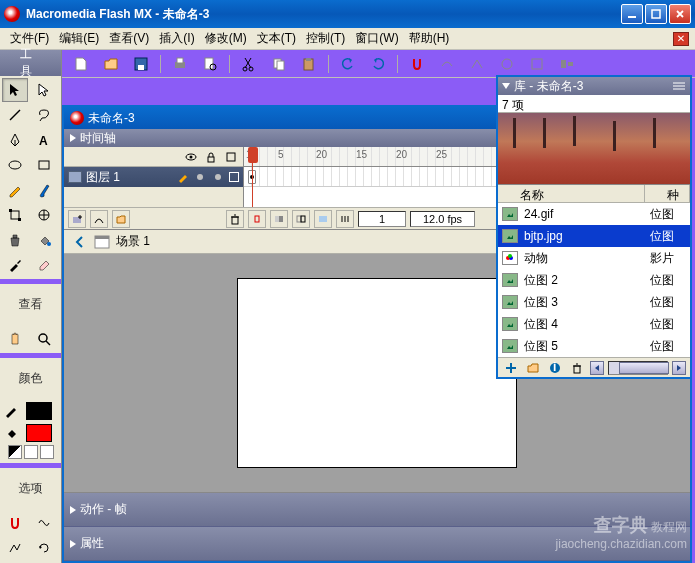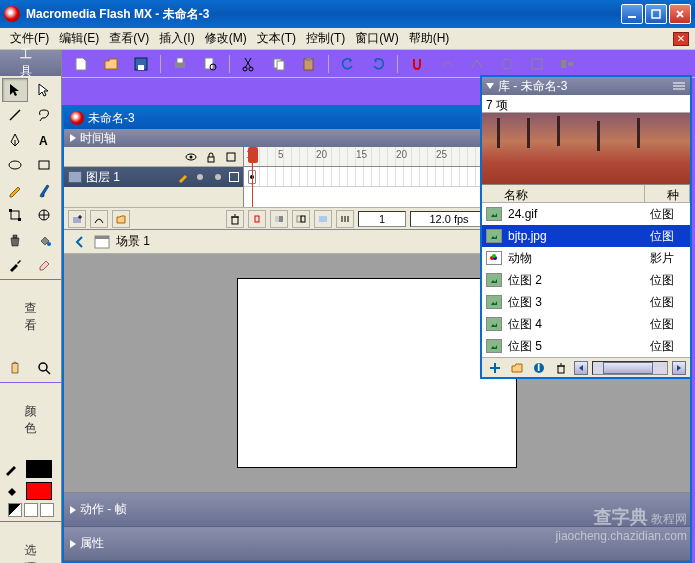--- a/index.html
+++ b/index.html
@@ -23,21 +23,21 @@
 
 .main { display: flex; height: 513px; }
 
 
 .tools { width: 62px; background: #ece9d8; border-right: 1px solid #888; display: flex; flex-direction: column; }
 .tools .phead { height: 26px; background: linear-gradient(#888eaa, #6a7090); color: #fff; display: flex; align-items: center; padding: 0 20px; }
 .tools .grid { display: grid; grid-template-columns: 1fr 1fr; gap: 1px; padding: 2px; }
 .toolbtn { width: 26px; height: 24px; background: #ece9d8; border: 1px solid #ece9d8; display: flex; align-items: center; justify-content: center; cursor: pointer; }
 .toolbtn.active { border: 1px solid #888; background: #d8d8c8; box-shadow: inset 1px 1px 2px rgba(0,0,0,.2); }
 .toolbtn svg { width: 16px; height: 16px; }
-.tools .sect { text-align: center; padding: 20px; color: #333; border-top: 1px solid #8b5cf6; }
+.tools .sect { text-align: center; padding: 12px; color: #333; border-top: 5px solid #8b5cf6; }
 .swatch { width: 26px; height: 18px; border: 1px solid #000; margin: 1px auto; }
 .swatch.stroke { background: #000; }
 .swatch.fill { background: #f00; }
 .colorbtns { display: flex; justify-content: center; gap: 2px; padding: 2px; }
 .colorbtns .cb { width: 14px; height: 14px; border: 1px solid #888; cursor: pointer; }
 
 
 .work { flex: 1; display: flex; flex-direction: column; background: #8b5cf6; position: relative; gap: 24px; }
 
 
@@ -90,21 +90,21 @@
 
 .stagearea { flex: 1; background: #a0a0a0; display: flex; align-items: center; justify-content: center; overflow: hidden; position: relative; }
 .stage { width: 280px; height: 190px; background: #fff; border: 1px solid #000; }
 
 
 .panels { border-top: 1px solid #888; }
 .panel { height: 34px; background: linear-gradient(#888eaa, #6a7090); color: #fff; display: flex; align-items: center; padding: 0 6px; gap: 4px; border-bottom: 1px solid #5a608a; }
 .panel .tri { width: 0; height: 0; border-left: 6px solid #fff; border-top: 4px solid transparent; border-bottom: 4px solid transparent; cursor: pointer; }
 
 
-.library { position: absolute; top: 25px; right: 3px; width: 212px; background: #ece9d8; border: 2px solid #0a6cce; z-index: 10; display: flex; flex-direction: column; margin-left: 45px; }
+.library { position: absolute; top: 25px; right: 3px; width: 196px; background: #ece9d8; border: 2px solid #0a6cce; z-index: 10; display: flex; flex-direction: column; margin-left: 45px; }
 .library .libhead { height: 18px; background: linear-gradient(#888eaa, #6a7090); color: #fff; display: flex; align-items: center; padding: 0 4px; gap: 4px; }
 .library .libhead .tri { width: 0; height: 0; border-top: 6px solid #fff; border-left: 4px solid transparent; border-right: 4px solid transparent; cursor: pointer; }
 .library .libhead .libtitle { flex: 1; }
 .library .libhead .menu { cursor: pointer; }
 .library .itemcount { height: 18px; background: #fff; border-bottom: 1px solid #b0b0a8; padding: 2px 4px; }
 .library .preview { height: 72px; background: linear-gradient(to bottom, #8a5a6a 0%, #c07858 40%, #b04838 70%, #a03828 100%); position: relative; border-bottom: 1px solid #888; }
 .library .preview::before { content: ""; position: absolute; left: 15px; top: 5px; width: 3px; height: 30px; background: #3a2020; box-shadow: 30px 0 #3a2020, 60px -2px #3a2020, 100px 3px #3a2020, 140px 0 #3a2020; }
 .library .listhdr { height: 18px; background: #ece9d8; display: flex; border-bottom: 1px solid #b0b0a8; }
 .library .listhdr .col { padding: 2px 22px; border-right: 1px solid #b0b0a8; }
 .library .listhdr .col:first-child { flex: 1; }
@@ -117,21 +117,21 @@
 .library .item .iicon svg { width: 10px; height: 10px; }
 .library .item .iname { flex: 1; }
 .library .item .itype { width: 36px; }
 .library .libfoot { height: 20px; display: flex; align-items: center; gap: 4px; padding: 0 4px; border-top: 1px solid #b0b0a8; background: #ece9d8; }
 .library .libfoot .lfb { width: 18px; height: 16px; display: flex; align-items: center; justify-content: center; cursor: pointer; }
 .library .libfoot .scroll { flex: 1; height: 14px; background: #d8d8e8; border: 1px inset #888; position: relative; }
 .library .libfoot .scroll .thumb { position: absolute; left: 10px; top: 0; width: 50px; height: 12px; background: linear-gradient(#e8e8f8,#b0b0d0); border: 1px solid #6a7090; }
 .library .libfoot .sarrow { width: 14px; height: 14px; background: linear-gradient(#e8e8f8,#b0b0d0); border: 1px solid #6a7090; display: flex; align-items: center; justify-content: center; cursor: pointer; }
 
 
-.watermark { position: absolute; right: 8px; bottom: 20px; color: #fff; opacity: .5; font-size: 12px; text-align: right; pointer-events: none; }
+.watermark { position: absolute; right: 8px; bottom: 12px; color: #fff; opacity: .5; font-size: 12px; text-align: right; pointer-events: none; }
 .watermark .big { font-size: 18px; font-weight: bold; }
 </style>
 </head>
 <body>
 
 <div class="titlebar">
   <div class="logo"></div>
   <div class="title">Macromedia Flash MX - 未命名-3</div>
   <div class="winbtns">
     <div class="winbtn">
@@ -520,21 +520,21 @@
                 <svg viewBox="0 0 12 12">
                   <rect x="2" y="3" width="8" height="6" fill="#ace"></rect>
                 </svg>
               </div>
             <div class="ficon">
                 <svg viewBox="0 0 12 12">
                   <path d="M3 3 L3 9 M6 3 L6 9 M9 3 L9 9" stroke="#000"></path>
                 </svg>
               </div>
             <div class="fbox">1</div>
-            <div class="fbox" style="width:78px">12.0 fps</div>
+            <div class="fbox" style="width:65px">12.0 fps</div>
           </div>
         </div>
       </div>
 
       <div class="scenebar">
         <svg class="back" width="16" height="16" viewBox="0 0 16 16">
             <path d="M10 3 L5 8 L10 13" fill="none" stroke="#06a" stroke-width="2"></path>
           </svg>
         <svg class="sicon" viewBox="0 0 16 14">
             <rect x="1" y="1" width="14" height="12" fill="#fff" stroke="#888"></rect>

